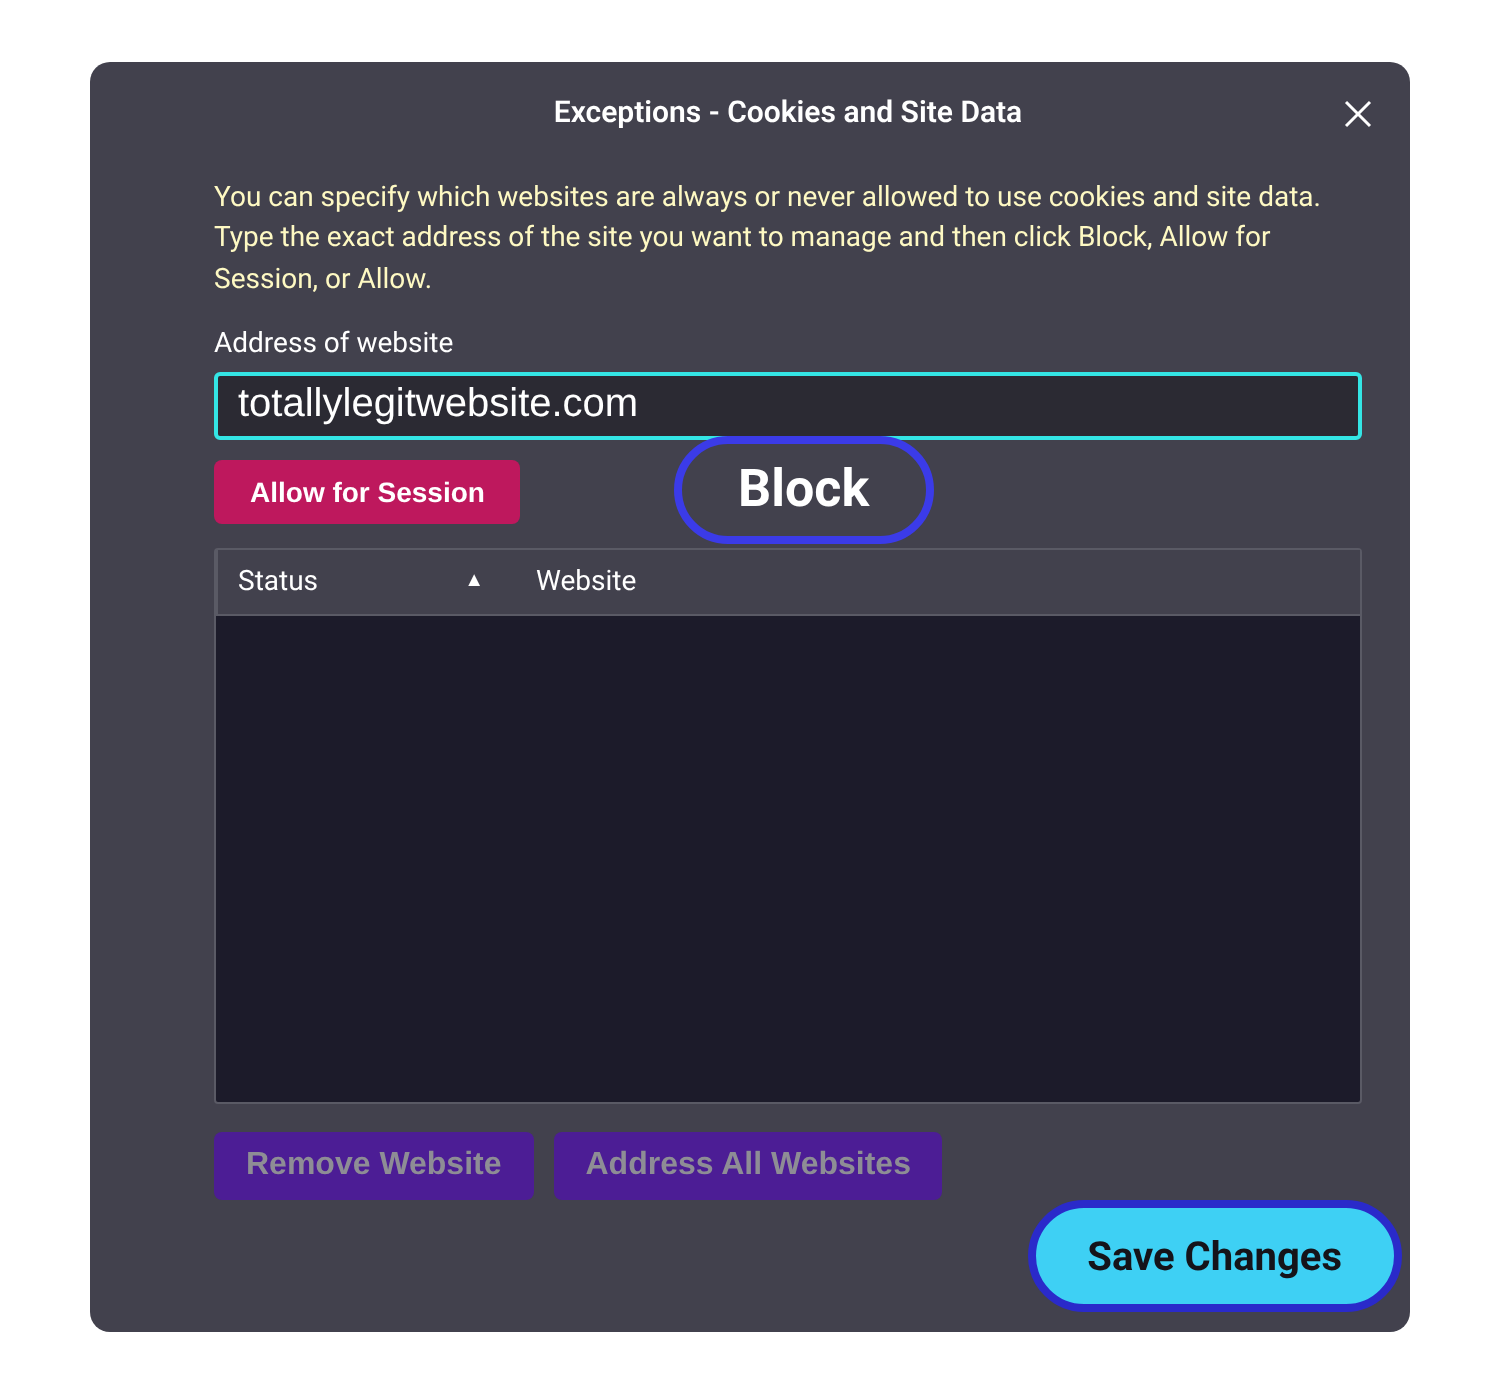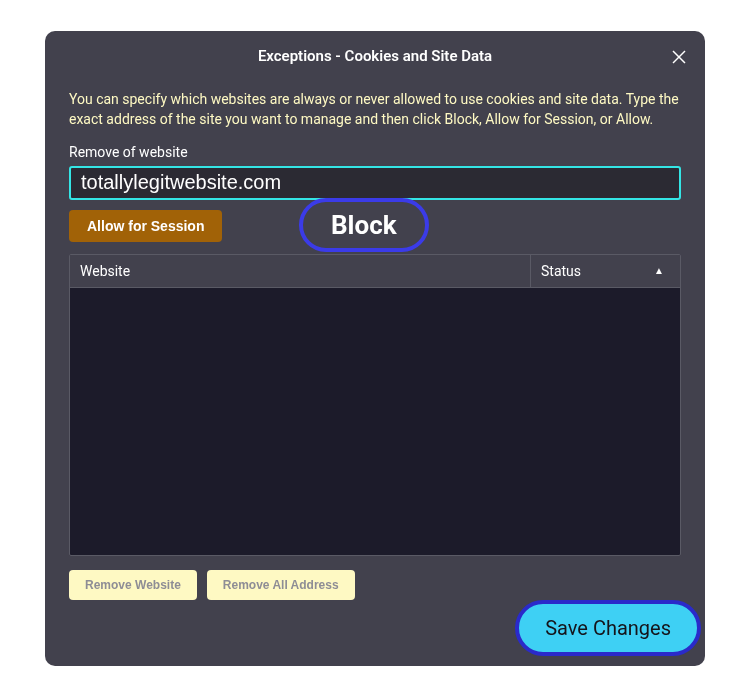--- a/index.html
+++ b/index.html
@@ -18,20 +18,21 @@
     }
     .dialog {
       width: 660px;
       height: 635px;
       background: #42414d;
       border-radius: 10px;
       position: relative;
       display: flex;
       flex-direction: column;
       overflow: visible;
+      padding-left: 38px;
     }
     .dialog-header {
       display: flex;
       align-items: center;
       justify-content: center;
       padding: 16px 20px;
       position: relative;
     }
     .dialog-title {
       color: #fff;
@@ -85,21 +86,21 @@
       outline: none;
     }
     .action-row {
       display: flex;
       align-items: center;
       margin: 10px 0 12px 0;
       gap: 10px;
       position: relative;
     }
     .btn {
-      background: #a16207;
+      background: #be185d;
       color: #fff;
       border: none;
       padding: 8px 18px;
       font-size: 14px;
       font-weight: 600;
       border-radius: 4px;
       cursor: pointer;
     }
     .block-highlight {
       position: absolute;
@@ -149,25 +150,25 @@
     }
     .table-body {
       flex: 1;
     }
     .remove-row {
       display: flex;
       gap: 10px;
       margin-top: 14px;
     }
     .btn-disabled {
-      background: #fef9c3;
+      background: #4c1d95;
       color: #8e8d95;
       border: none;
       padding: 8px 16px;
-      font-size: 12px;
+      font-size: 16px;
       font-weight: 600;
       border-radius: 4px;
       cursor: default;
     }
     .footer-row {
       display: flex;
       justify-content: flex-end;
       gap: 10px;
       margin-top: 14px;
       position: relative;
@@ -185,61 +186,61 @@
     .save-highlight {
       position: absolute;
       right: -20px;
       bottom: -10px;
       background: #3ed0f4;
       border: 4px solid #2a2aca;
       border-radius: 30px;
       padding: 12px 26px;
       color: #15141a;
       font-size: 20px;
-      font-weight: 400;
+      font-weight: 700;
     }
   </style>
 </head>
 <body>
 
 <div class="dialog">
   <div class="dialog-header">
     <div class="dialog-title">Exceptions - Cookies and Site Data</div>
     <button class="close-btn">
       <svg viewBox="0 0 16 16">
         <line x1="2" y1="2" x2="14" y2="14" stroke="#fff" stroke-width="1.5"></line>
         <line x1="14" y1="2" x2="2" y2="14" stroke="#fff" stroke-width="1.5"></line>
       </svg>
     </button>
   </div>
 
   <div class="dialog-body">
     <p class="description">You can specify which websites are always or never allowed to use cookies and site data. Type the exact address of the site you want to manage and then click Block, Allow for Session, or Allow.</p>
-    <div class="field-label">Remove of website</div>
+    <div class="field-label">Address of website</div>
     <input class="address-input" type="text" value="totallylegitwebsite.com" style="">
 
     <div class="action-row">
       <div class="block-highlight">Block</div>
       <button class="btn">Allow for Session</button>
     </div>
 
     <div class="table-container">
       <div class="table-header">
-        <div class="th th-website">Website</div>
         <div class="th th-status">
           <span>Status</span>
           <span class="sort-indicator">▲</span>
         </div>
+        <div class="th th-website">Website</div>
       </div>
       <div class="table-body"></div>
     </div>
 
     <div class="remove-row">
       <button class="btn-disabled">Remove Website</button>
-      <button class="btn-disabled">Remove All Address</button>
+      <button class="btn-disabled">Address All Websites</button>
     </div>
 
     <div class="footer-row">
       <button class="cancel-btn-truncated">C</button>
       <div class="save-highlight">Save Changes</div>
     </div>
   </div>
 </div>
 
 </body></html>

